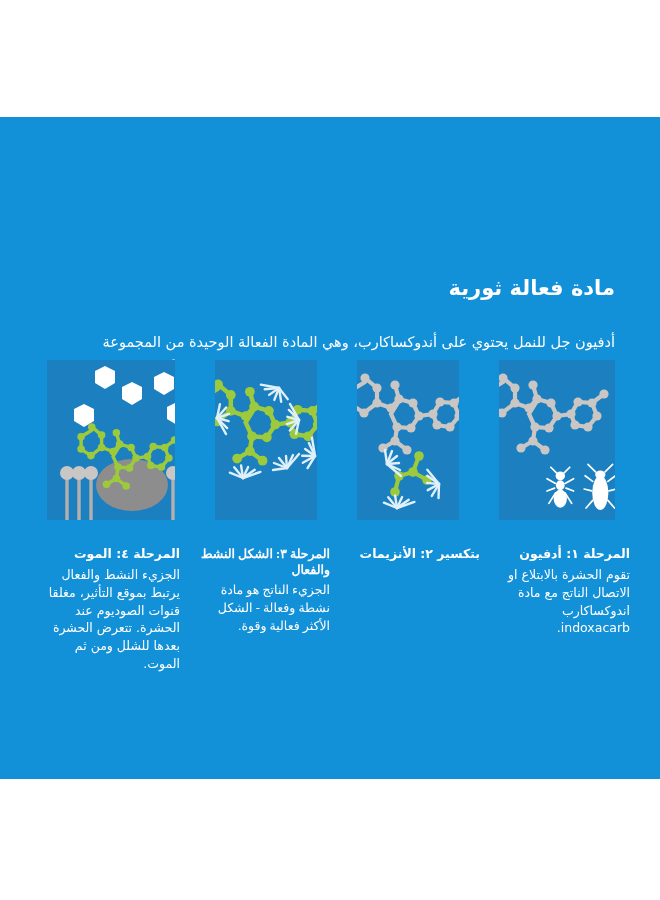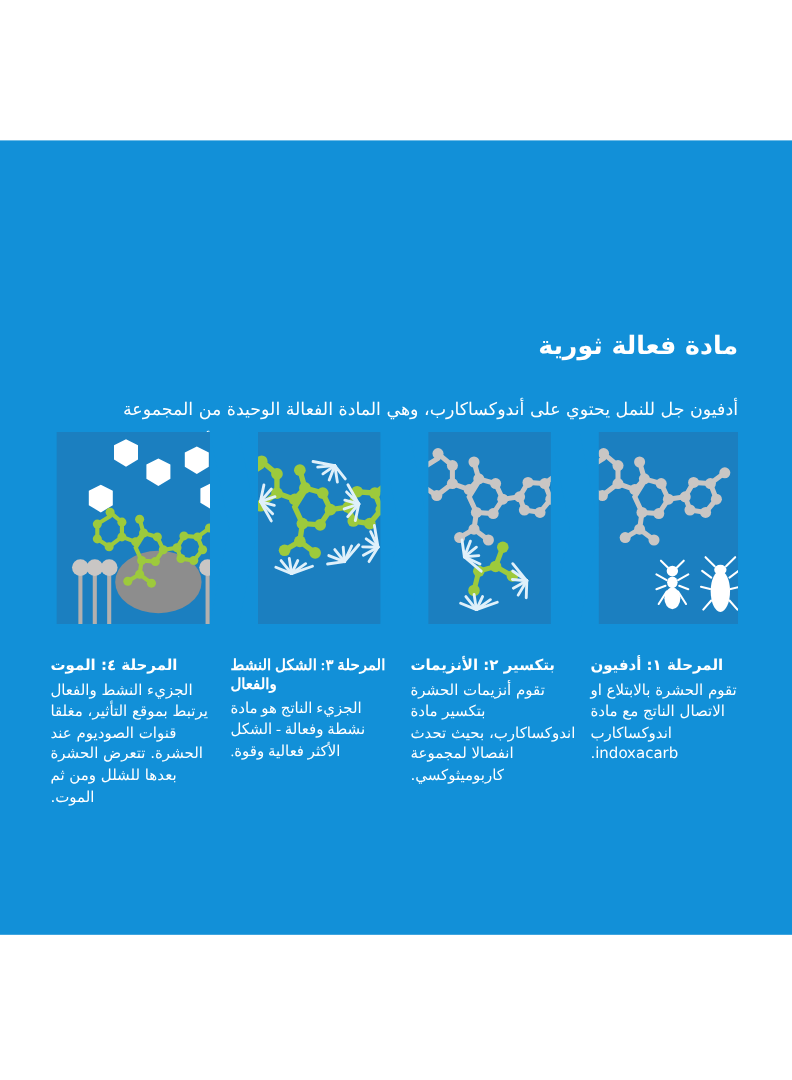--- a/index.html
+++ b/index.html
@@ -32,21 +32,21 @@
   .chev::before{top:0;clip-path:polygon(0 0,60% 0,100% 100%,40% 100%);}
   .chev::after{top:50%;clip-path:polygon(40% 0,100% 0,60% 100%,0 100%);}
   .c1{left:128px;}
   .c2{left:270px;}
   .c3{left:412px;}
 
   .dsvg{position:absolute;left:0;top:0;}
 
   
   .stages{position:absolute;left:30px;top:546px;width:600px;height:130px;}
-  .stage{position:absolute;top:0;width:138px;direction:rtl;text-align:left;color:#ffffff;}
+  .stage{position:absolute;top:0;width:138px;direction:rtl;text-align:right;color:#ffffff;}
   .s1{right:0;}
   .s2{right:150px;}
   .s3{right:300px;font-family:Liberation Serif, serif;}
   .s4{right:450px;}
   .stitle{font-size:12.5px;font-weight:bold;line-height:1.28;margin:0 0 4px 0;}
   .sbody{font-size:12.5px;font-weight:normal;line-height:1.42;margin:0;}
 </style>
 </head>
 <body>
 
@@ -293,21 +293,20 @@
 
   <div class="stages">
 
     <div class="stage s1">
       <p class="stitle">المرحلة ١: أدفيون</p>
       <p class="sbody">تقوم الحشرة بالابتلاع او الاتصال الناتج مع مادة اندوكساكارب indoxacarb.</p>
     </div>
 
     <div class="stage s2">
       <p class="stitle">بتكسير ٢: الأنزيمات</p>
-      <p class="sbody">تقوم أنزيمات الحشرة بتكسير مادة اندوكساكارب، بحيث تحدث انفصالا لمجموعة كاربوميثوكسي.</p>
     </div>
 
     <div class="stage s3">
       <p class="stitle">المرحلة ٣: الشكل النشط والفعال</p>
       <p class="sbody">الجزيء الناتج هو مادة نشطة وفعالة - الشكل الأكثر فعالية وقوة.</p>
     </div>
 
     <div class="stage s4">
       <p class="stitle">المرحلة ٤: الموت</p>
       <p class="sbody">الجزيء النشط والفعال يرتبط بموقع التأثير، مغلقا قنوات الصوديوم عند الحشرة. تتعرض الحشرة بعدها للشلل ومن ثم الموت.</p>

